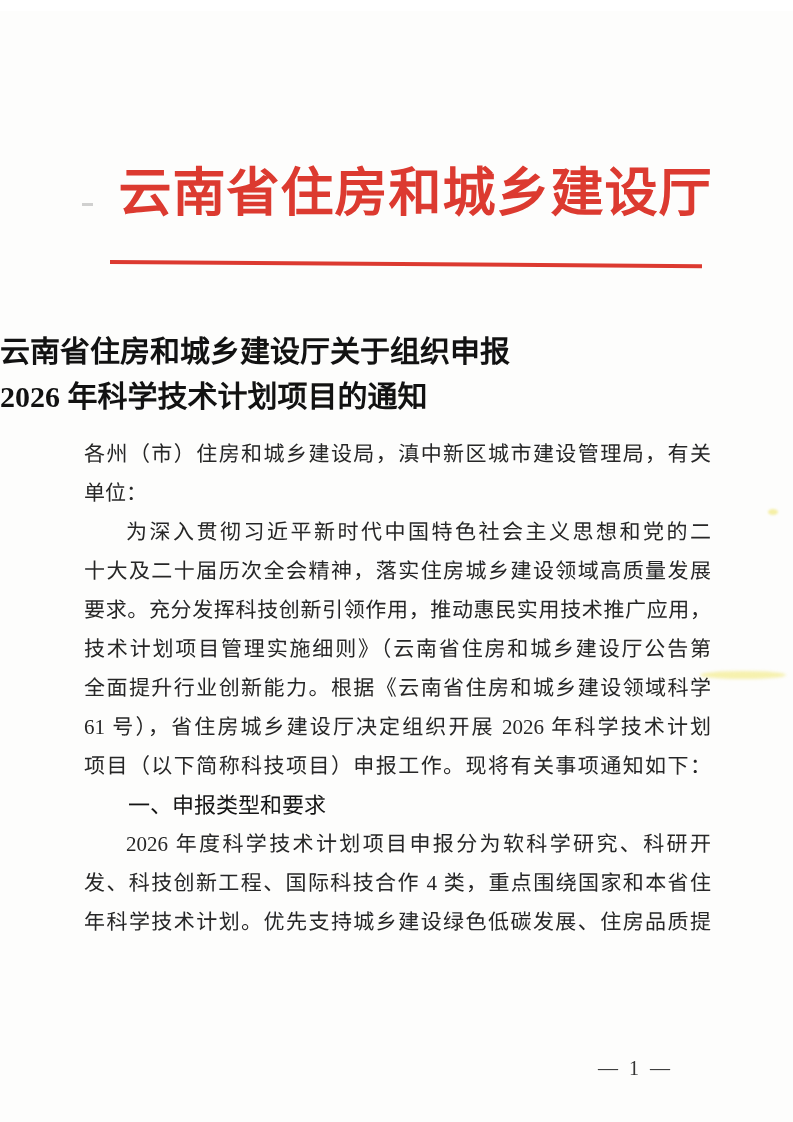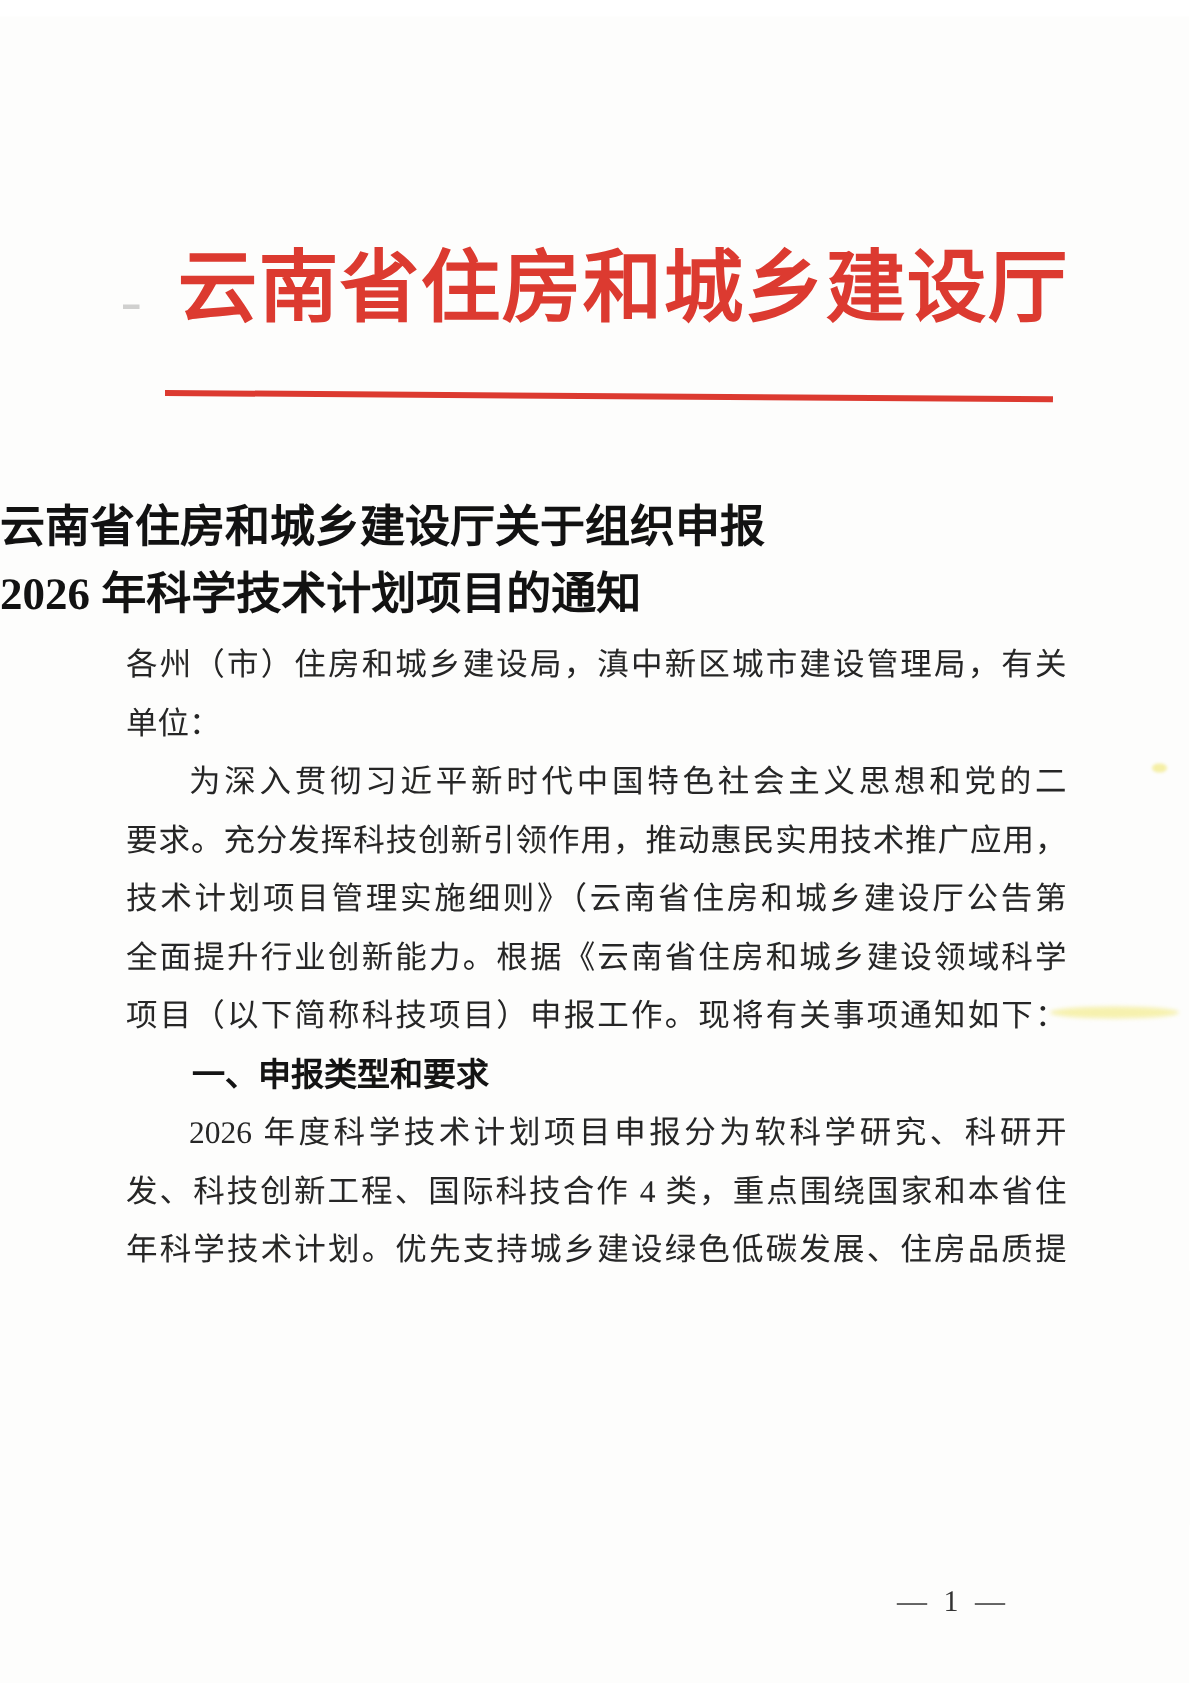--- a/index.html
+++ b/index.html
@@ -50,41 +50,41 @@
     text-align: left;
     font-size: 30px;
     font-weight: 700;
     line-height: 45px;
     color: #121212;
   }
   .doc-title .t-line { display: block; white-space: nowrap; }
   
   .body-text {
     position: absolute;
-    top: 413px;
+    top: 424px;
     left: 84px;
     width: 627px;
     font-size: 21px;
     line-height: 39px;
     color: #262626;
   }
   .line {
     height: 39px;
     overflow: hidden;
     text-align: justify;
     text-align-last: justify;
   }
   .line.plain {
     text-align: center;
     text-align-last: left;
   }
   .line.indent { text-indent: 2em; font-family: Liberation Serif, serif; }
   .line.heading {
     font-family: "Liberation Sans", "DejaVu Sans", sans-serif;
-    font-weight: 700;
+    font-weight: 400;
     font-size: 22px;
     color: #141414;
     text-align: left;
     text-align-last: left;
   }
   
   .page-number {
     position: absolute;
     top: 1046px;
     left: 598px;
@@ -127,23 +127,25 @@
 
   <h1 class="doc-title">
     <span class="t-line">云南省住房和城乡建设厅关于组织申报</span>
     <span class="t-line">2026 年科学技术计划项目的通知</span>
   </h1>
 
   <div class="body-text">
     <div class="line">各州（市）住房和城乡建设局，滇中新区城市建设管理局，有关</div>
     <div class="line plain">单位：</div>
     <div class="line indent">为深入贯彻习近平新时代中国特色社会主义思想和党的二</div>
+    <div class="line">十大及二十届历次全会精神，落实住房城乡建设领域高质量发展</div>
     <div class="line">要求。充分发挥科技创新引领作用，推动惠民实用技术推广应用，</div>
     <div class="line">技术计划项目管理实施细则》（云南省住房和城乡建设厅公告第</div>
     <div class="line">全面提升行业创新能力。根据《云南省住房和城乡建设领域科学</div>
+    <div class="line">61 号），省住房城乡建设厅决定组织开展 2026 年科学技术计划</div>
     <div class="line">项目（以下简称科技项目）申报工作。现将有关事项通知如下：</div>
     <div class="line heading indent">一、申报类型和要求</div>
     <div class="line indent">2026 年度科学技术计划项目申报分为软科学研究、科研开</div>
     <div class="line">发、科技创新工程、国际科技合作 4 类，重点围绕国家和本省住</div>
     <div class="line">年科学技术计划。优先支持城乡建设绿色低碳发展、住房品质提</div>
   </div>
 
   <div class="smudge smudge-1"></div>
   <div class="smudge smudge-2"></div>
   <div class="speck"></div>

